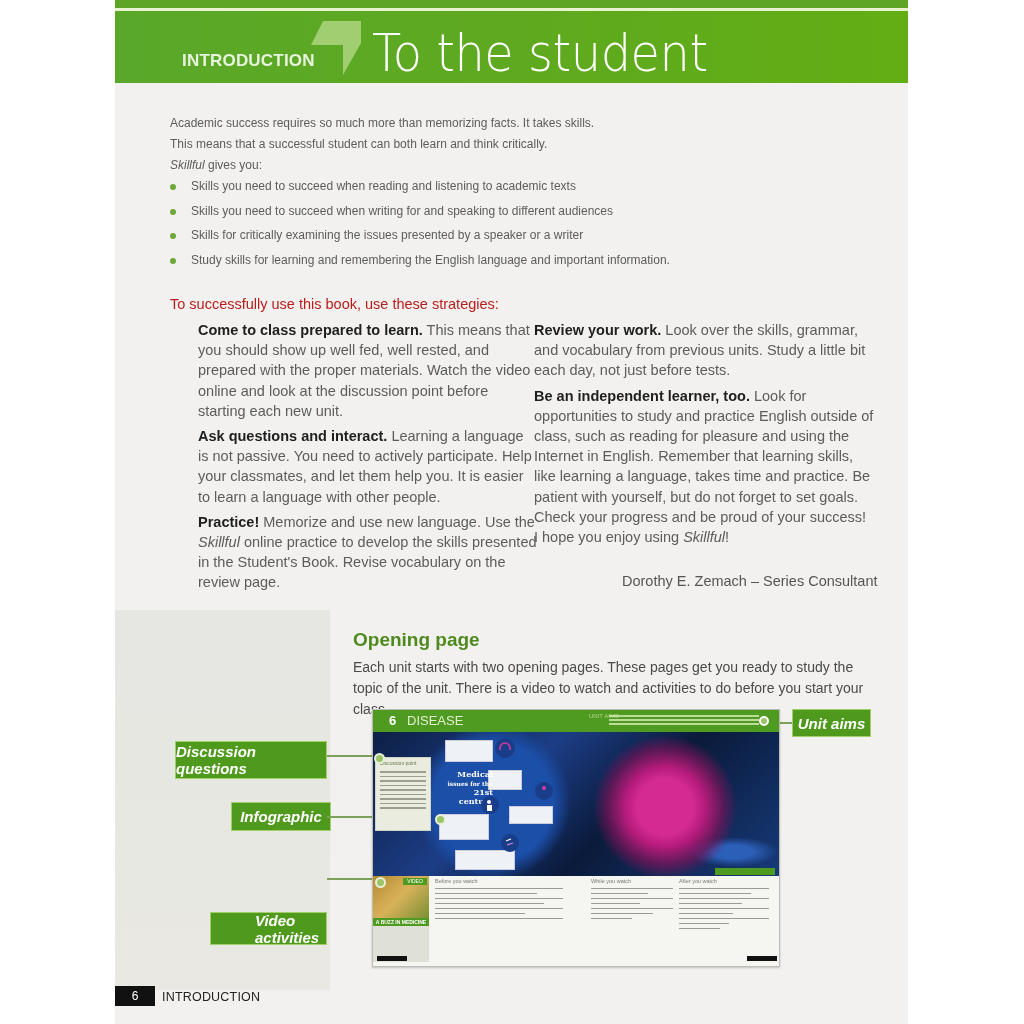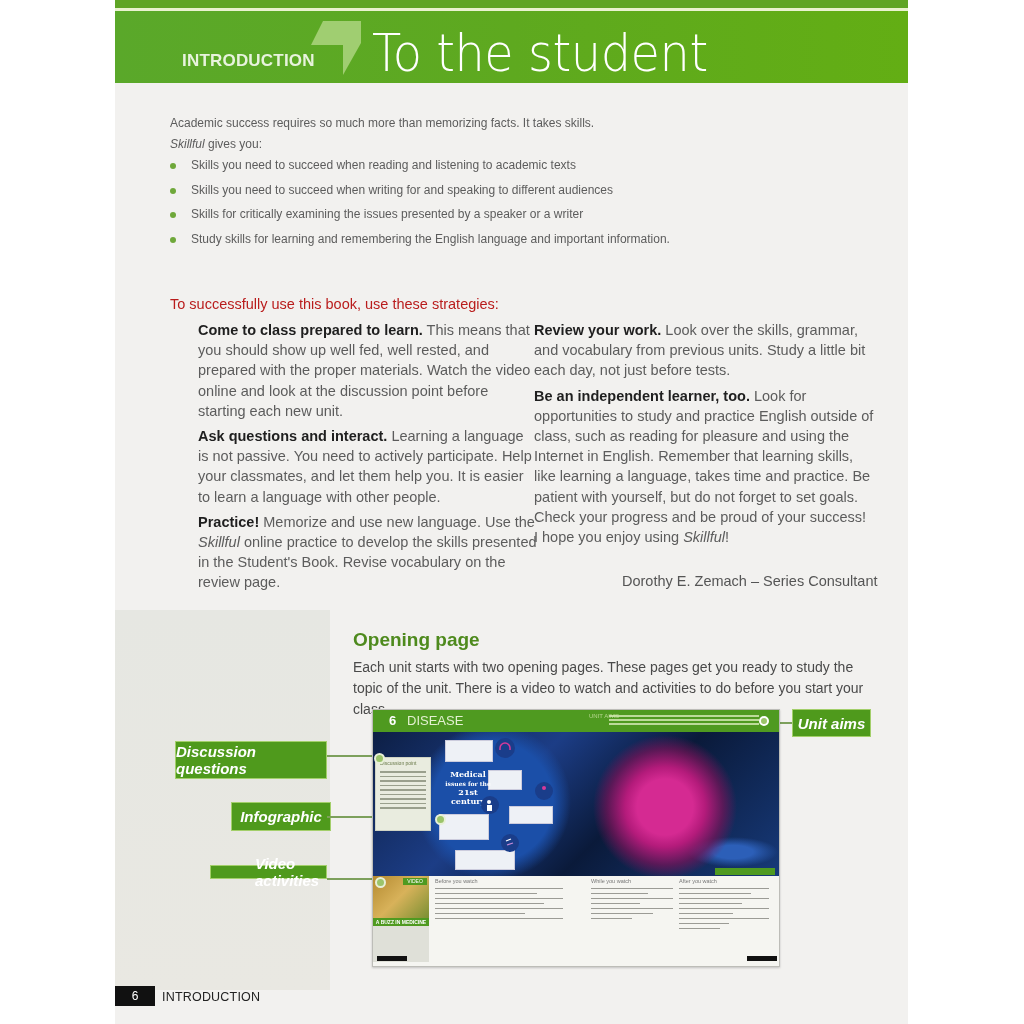--- a/index.html
+++ b/index.html
@@ -84,21 +84,21 @@
       radial-gradient(circle at 120px 70px, #1b4fa8 0 60px, transparent 78px),
       radial-gradient(ellipse at 360px 120px, #2c5fb8 0 20px, transparent 45px),
       linear-gradient(135deg, #0d1f45 0%, #1c3d86 35%, #0a1a3a 60%, #173a7a 100%);
   }
   .discussion-box {
     position: absolute; left: 2px; top: 25px; width: 56px; height: 74px;
     background: #e9ecdf; border: 1px solid #cfd3c4;
   }
   .discussion-box .lines span { display: block; height: 1.5px; margin: 3px 4px; background: #9aa08d; }
   .info-box { position: absolute; background: #eef1f6; border: 1px solid #ccd; }
-  .info-title { position: absolute; color: #ffffff; font-weight: bold; font-family: "DejaVu Serif", serif; text-align: center; }
+  .info-title { position: absolute; color: #ffffff; font-weight: bold; font-family: "DejaVu Serif", serif; text-align: right; }
   .dot-marker { position: absolute; width: 11px; height: 11px; border-radius: 50%; background: #9bc46a; border: 2px solid #e8f0d8; }
   .caption-tag { position: absolute; left: 342px; top: 136px; width: 60px; height: 7px; background: #4f9a20; }
 
   .spread-bottom { position: absolute; left: 0; top: 166px; width: 408px; height: 92px; background: #f5f5f1; }
   .video-thumb {
     position: absolute; left: 0; top: 0; width: 56px; height: 50px;
     background: linear-gradient(135deg, #b48a30 0%, #d8b25a 45%, #6b8a2c 100%);
   }
   .video-tag { position: absolute; left: 30px; top: 2px; width: 24px; height: 7px; background: #4f9a20; color:#fff; font-size: 5px; text-align:center; line-height: 7px; }
   .video-caption { position: absolute; left: 0; top: 42px; width: 56px; height: 8px; background: #4f9a20; color: #fff; font-size: 5px; text-align: center; line-height: 8px; font-weight: bold; }
@@ -124,20 +124,21 @@
   <div class="header-band">
     <span class="header-label">INTRODUCTION</span>
     <svg class="header-arrow" viewBox="0 0 62 62">
       <polygon points="20,6 58,6 58,28 40,60 40,30 8,30" fill="#a7d27a" opacity="0.9"></polygon>
     </svg>
     <h1 class="header-title">To the student</h1>
   </div>
 
   <div class="intro">
     <p>Academic success requires so much more than memorizing facts. It takes skills.</p>
+    <p>This means that a successful student can both learn and think critically.</p>
     <p><em>Skillful</em><span> gives you:</span></p>
     <ul class="bullets">
       <li>Skills you need to succeed when reading and listening to academic texts</li>
       <li>Skills you need to succeed when writing for and speaking to different audiences</li>
       <li>Skills for critically examining the issues presented by a speaker or a writer</li>
       <li>Study skills for learning and remembering the English language and important information.</li>
     </ul>
   </div>
 
   <p class="strategies-intro">To successfully use this book, use these strategies:</p>
@@ -168,21 +169,21 @@
   <div class="callout" style="left:60px; top:741px; width:152px; height:38px;">
     <span>Discussion questions</span>
   </div>
   <div class="leader" style="left:212px; top:755px; width:52px;"></div>
 
   <div class="callout" style="left:116px; top:802px; width:100px; height:29px;">
     <span>Infographic</span>
   </div>
   <div class="leader" style="left:212px; top:816px; width:120px;"></div>
 
-  <div class="callout" style="left:95px; top:865px; width:117px; height:14px;padding-left:44px;">
+  <div class="callout" style="left:95px; top:912px; width:117px; height:33px;padding-left:44px;">
     <span>Video activities</span>
   </div>
   <div class="leader" style="left:212px; top:878px; width:52px;"></div>
 
   <div class="spread">
     <div class="spread-header">
       <span class="unit-num">6</span>
       <span class="unit-name">DISEASE</span>
       <span class="unit-aims-label">UNIT AIMS</span>
       <div class="aims-lines">

